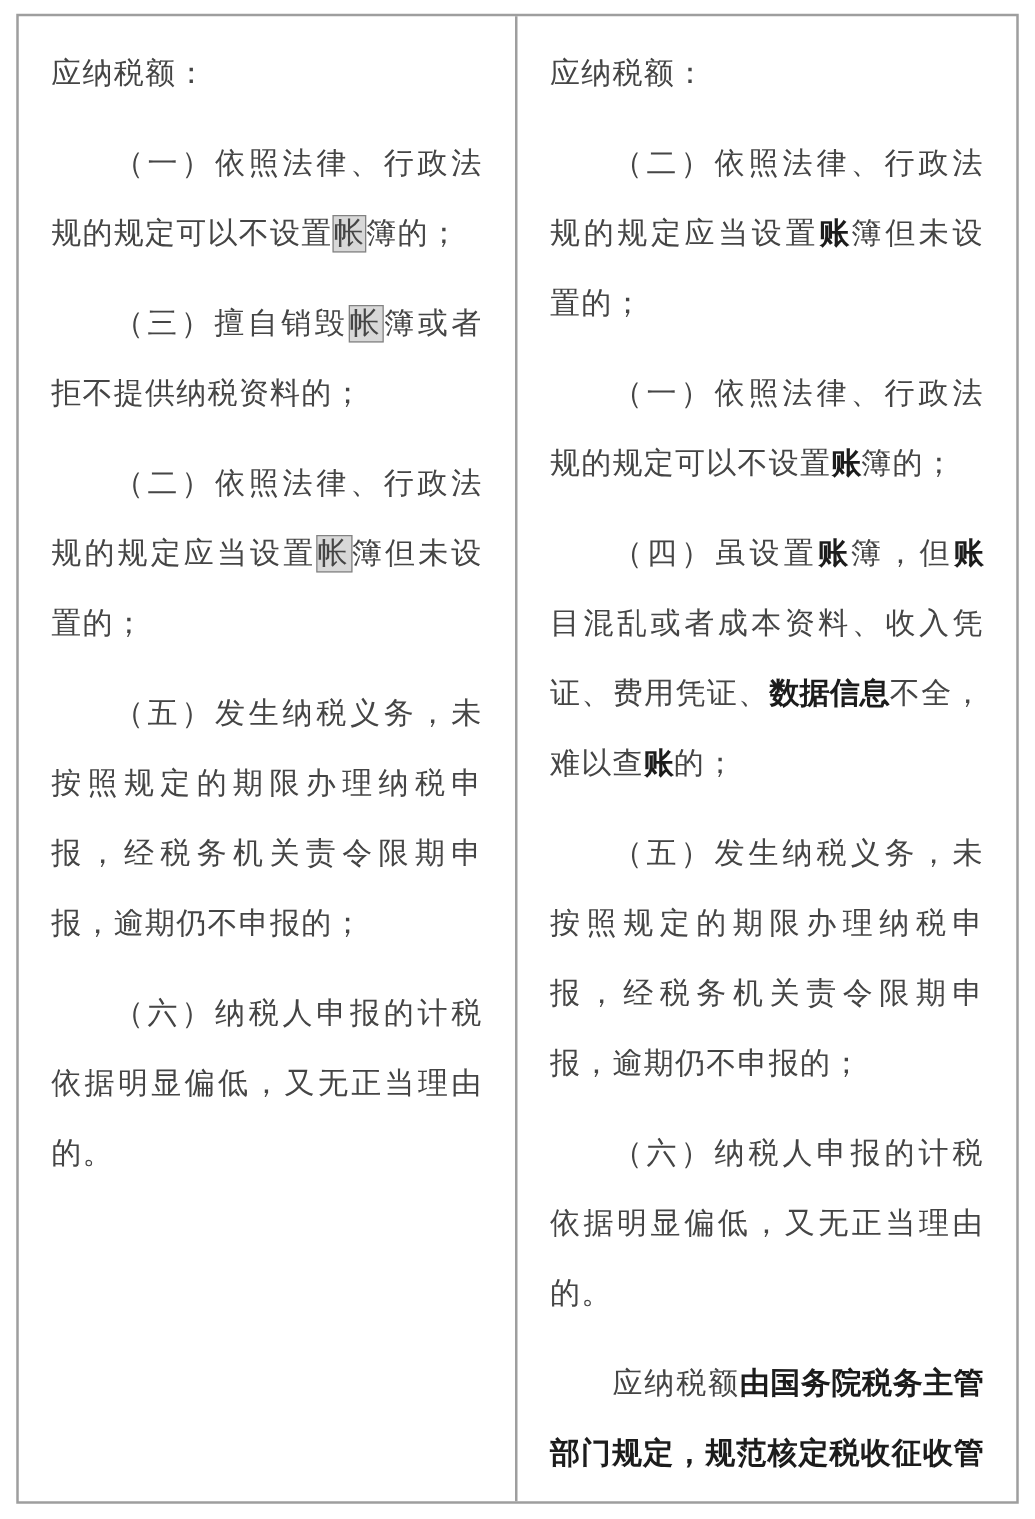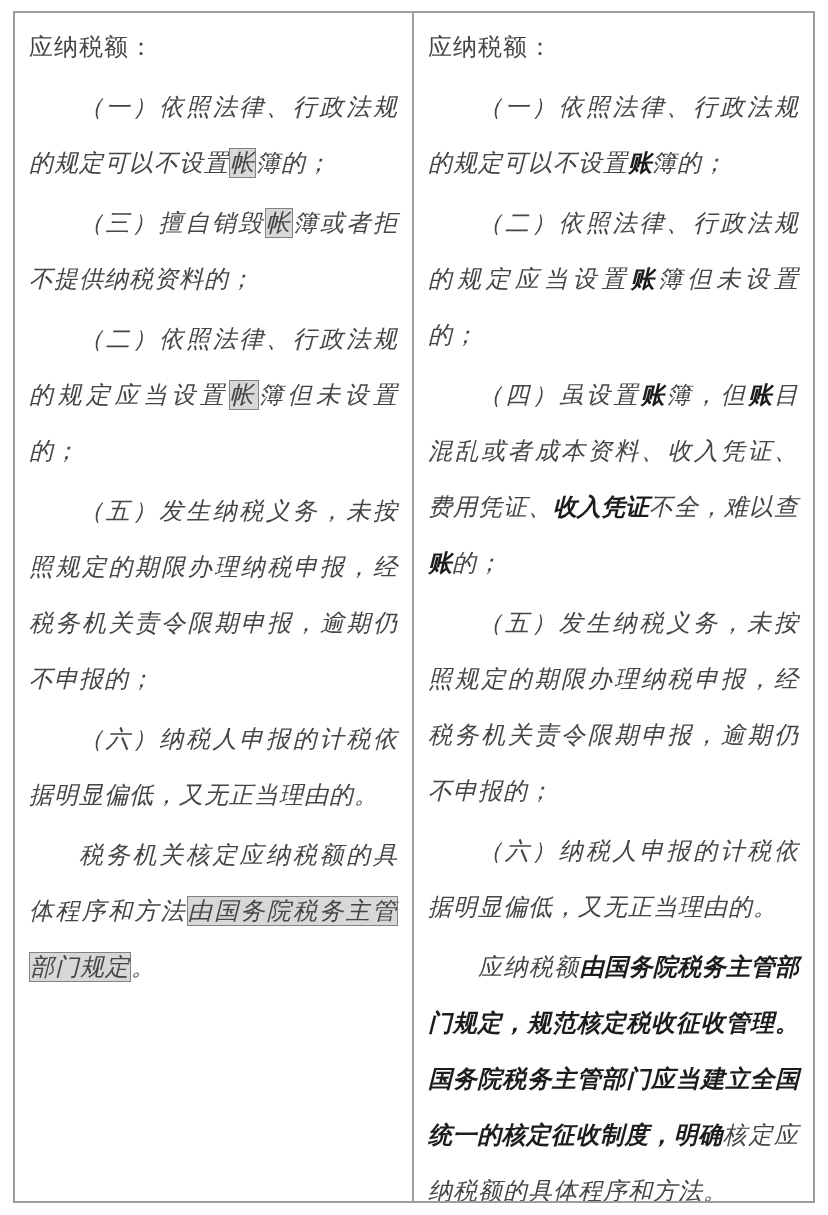--- a/index.html
+++ b/index.html
@@ -17,24 +17,24 @@
   .sheet{
     position:absolute;left:13px;top:11px;right:13px;bottom:12px;
     border:2px solid var(--border-gray);
     display:flex;align-items:stretch;background:#ffffff;
   }
   .col{
     flex:1 1 50%;padding:2px 10px 0 10px;overflow:hidden;box-sizing:border-box;
   }
   .col-left{border-right:2px solid var(--border-gray);}
   .para{
-    margin:4px;font-size:24px;line-height:56px;color:var(--text-color);
+    margin:16px;font-size:24px;line-height:56px;color:var(--text-color);
     text-align:justify;letter-spacing:1px;word-break:break-all;
   }
-  .para.indent{text-indent:50px;font-style:italic;}
+  .para.indent{text-indent:50px;}
   .run-normal{}
   .run-highlight{
     background:var(--hl-bg);
     border:1px solid var(--hl-border);
     padding:1px 0;
     -webkit-box-decoration-break:clone;box-decoration-break:clone;
   }
   .run-bold{
     font-weight:700;color:var(--bold-color);letter-spacing:0;
     font-family:"Liberation Sans","DejaVu Sans",sans-serif;
@@ -44,24 +44,23 @@
 <body>
 
 <div class="sheet">
   <div class="col col-left">
       <p class="para"><span class="run-normal">应纳税额：</span></p>
       <p class="para indent"><span class="run-normal">（一）依照法律、行政法规的规定可以不设置</span><span class="run-highlight">帐</span><span class="run-normal">簿的；</span></p>
       <p class="para indent"><span class="run-normal">（三）擅自销毁</span><span class="run-highlight">帐</span><span class="run-normal">簿或者拒不提供纳税资料的；</span></p>
       <p class="para indent"><span class="run-normal">（二）依照法律、行政法规的规定应当设置</span><span class="run-highlight">帐</span><span class="run-normal">簿但未设置的；</span></p>
       <p class="para indent"><span class="run-normal">（五）发生纳税义务，未按照规定的期限办理纳税申报，经税务机关责令限期申报，逾期仍不申报的；</span></p>
       <p class="para indent"><span class="run-normal">（六）纳税人申报的计税依据明显偏低，又无正当理由的。</span></p>
-      <p class="para indent"><span class="run-normal">税务机关核定应纳税额的具体程序和方法</span><span class="run-highlight">由国务院税务主管部门规定</span><span class="run-normal">。</span></p>
     </div>
   <div class="col col-right">
       <p class="para"><span class="run-normal">应纳税额：</span></p>
+      <p class="para indent"><span class="run-normal">（二）依照法律、行政法规的规定应当设置</span><span class="run-bold">账</span><span class="run-normal">簿但未设置的；</span></p>
       <p class="para indent"><span class="run-normal">（一）依照法律、行政法规的规定可以不设置</span><span class="run-bold">账</span><span class="run-normal">簿的；</span></p>
-      <p class="para indent"><span class="run-normal">（二）依照法律、行政法规的规定应当设置</span><span class="run-bold">账</span><span class="run-normal">簿但未设置的；</span></p>
-      <p class="para indent"><span class="run-normal">（四）虽设置</span><span class="run-bold">账</span><span class="run-normal">簿，但</span><span class="run-bold">账</span><span class="run-normal">目混乱或者成本资料、收入凭证、费用凭证、</span><span class="run-bold">收入凭证</span><span class="run-normal">不全，难以查</span><span class="run-bold">账</span><span class="run-normal">的；</span></p>
+      <p class="para indent"><span class="run-normal">（四）虽设置</span><span class="run-bold">账</span><span class="run-normal">簿，但</span><span class="run-bold">账</span><span class="run-normal">目混乱或者成本资料、收入凭证、费用凭证、</span><span class="run-bold">数据信息</span><span class="run-normal">不全，难以查</span><span class="run-bold">账</span><span class="run-normal">的；</span></p>
       <p class="para indent"><span class="run-normal">（五）发生纳税义务，未按照规定的期限办理纳税申报，经税务机关责令限期申报，逾期仍不申报的；</span></p>
       <p class="para indent"><span class="run-normal">（六）纳税人申报的计税依据明显偏低，又无正当理由的。</span></p>
       <p class="para indent"><span class="run-normal">应纳税额</span><span class="run-bold">由国务院税务主管部门规定，规范核定税收征收管理。国务院税务主管部门应当建立全国统一的核定征收制度，明确</span><span class="run-normal">核定应纳税额的具体程序和方法。</span></p>
     </div>
 </div>
 
 </body></html>

